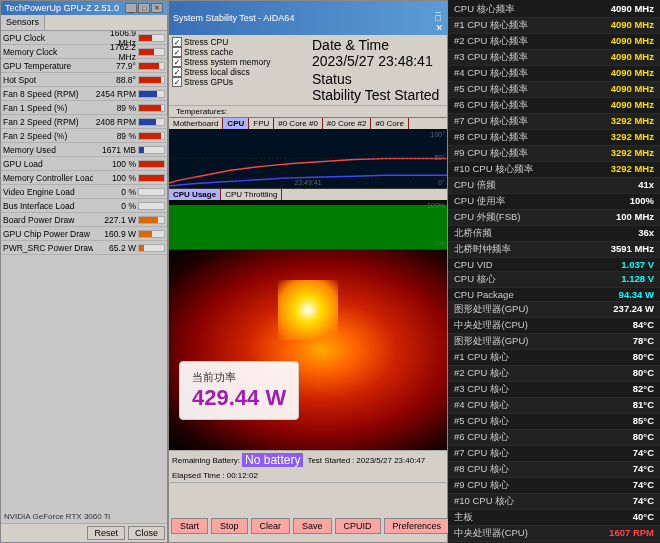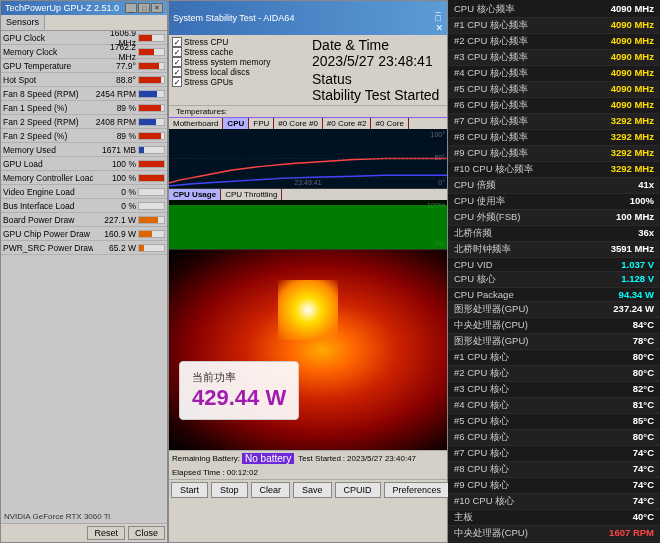--- a/index.html
+++ b/index.html
@@ -219,40 +219,41 @@
       align-items: center;
       border-top: 1px solid #aaa;
       flex-wrap: wrap;
     }
     .test-info-item {
       display: flex;
       gap: 2px;
       align-items: center;
     }
     .battery-indicator {
-      background: #6d28d9;
+      background: #8b5cf6;
       color: white;
       padding: 0 3px;
-      font-size: 10px;
+      font-size: 12px;
     }
 
     
     .control-btns {
       display: flex;
       background: #d4d0c8;
       padding: 2px;
       gap: 3px;
       border-top: 1px solid #aaa;
     }
     .ctrl-btn {
       padding: 2px 8px;
       font-size: 9px;
-      background: #e5e5e5;
+      background: #fca5a5;
       border: 1px solid #888;
       cursor: pointer;
+      margin-top: 33px;
     }
 
     
     .right-panel {
       flex: 1;
       background: #1a1a1a;
       color: #ddd;
       font-size: 9.5px;
       overflow-y: auto;
       padding: 2px 0;

